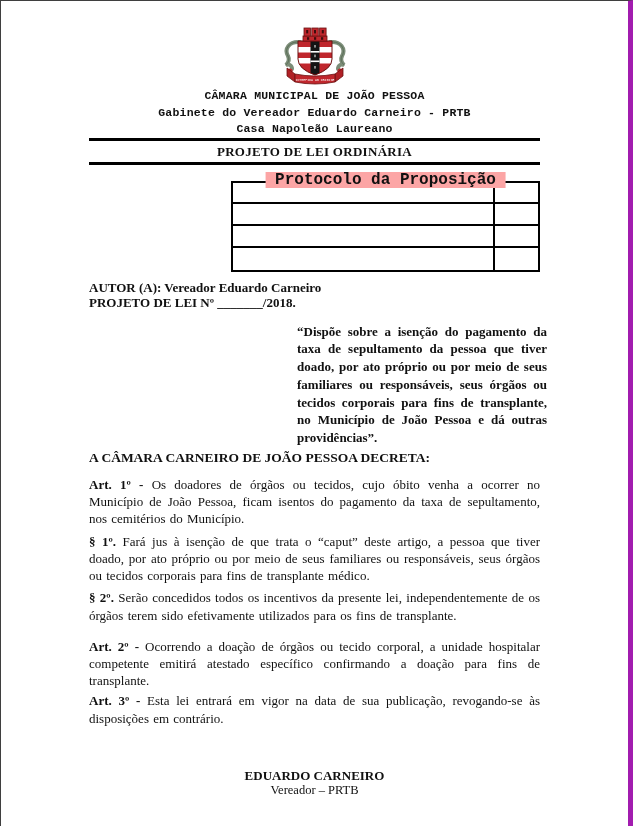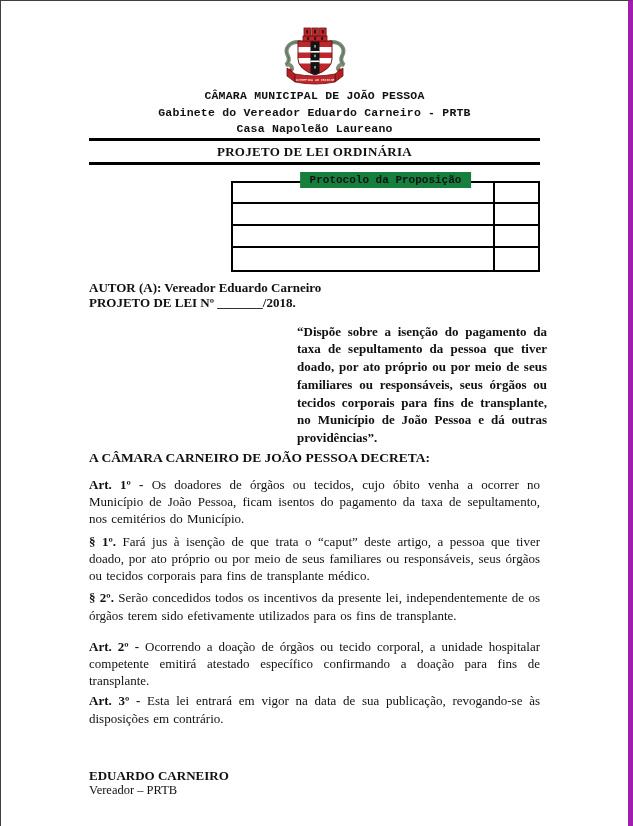--- a/index.html
+++ b/index.html
@@ -31,40 +31,40 @@
   .protocol-table{
     display:grid;box-sizing:border-box;width:309px;height:91px;
     grid-template-columns:1fr 45px;grid-template-rows:repeat(4,1fr);
     border:2px solid #000;
   }
   .pcell{border-bottom:2px solid #000;}
   .pcell.c2{border-left:2px solid #000;}
   .pcell.last{border-bottom:none;}
   .protocol-title{
     position:absolute;top:-9px;left:50%;transform:translateX(-50%);
-    background:#15803d;padding:0 10px;white-space:nowrap;
+    background:#fca5a5;padding:0 10px;white-space:nowrap;
     font-family:"Liberation Mono","DejaVu Sans Mono",monospace;
-    font-weight:bold;font-size:11px;line-height:16px;
+    font-weight:bold;font-size:16px;line-height:16px;
   }
   .author-block{margin-top:8px;font-weight:bold;font-size:13px;line-height:15px;}
   .ementa{
     margin:13px 0 0 208px;width:250px;
     font-weight:bold;font-size:13px;line-height:17.8px;
     text-align:justify;word-spacing:1px;
   }
   .decree{margin:2px 0 0 0;font-weight:bold;font-size:13.5px;line-height:17px;}
   .par{margin:0;font-size:13px;line-height:17.2px;text-align:justify;word-spacing:1px;}
   .par b{white-space:nowrap;}
   .mt1{margin-top:10px;} .mt2{margin-top:5px;} .mt3{margin-top:5px;}
   .mt4{margin-top:14px;} .mt5{margin-top:3px;}
   .closing{
     margin:6px 0 0 0;padding-left:22px;font-weight:bold;font-size:13px;
     line-height:15px;white-space:nowrap;
   }
-  .signature{margin-top:42px;line-height:14.5px;}
+  .signature{margin-top:42px;text-align:center;line-height:14.5px;}
   .sig-name{font-weight:bold;font-size:13px;}
   .sig-role{font-size:12.5px;}
 </style>
 </head>
 <body>
 
 <div class="page">
   <div class="content">
 
     <svg class="emblem" width="72" height="60" viewBox="0 0 72 60">

